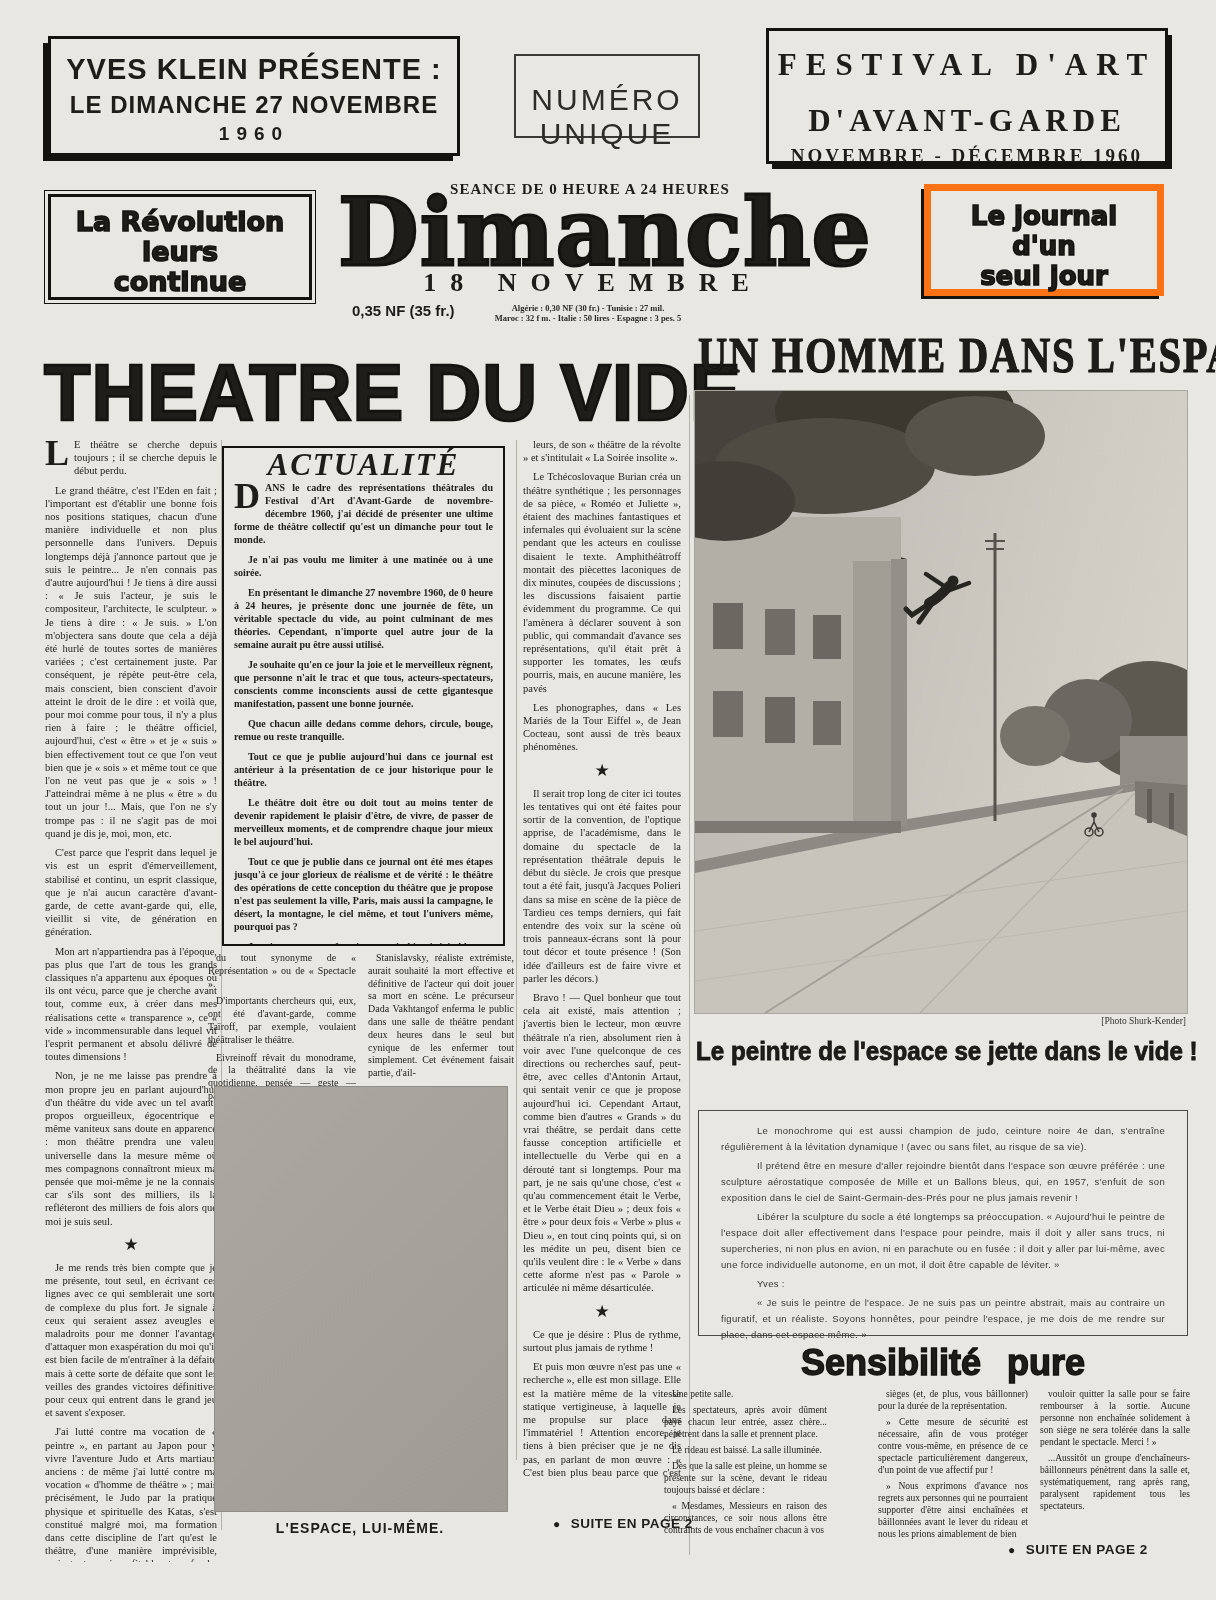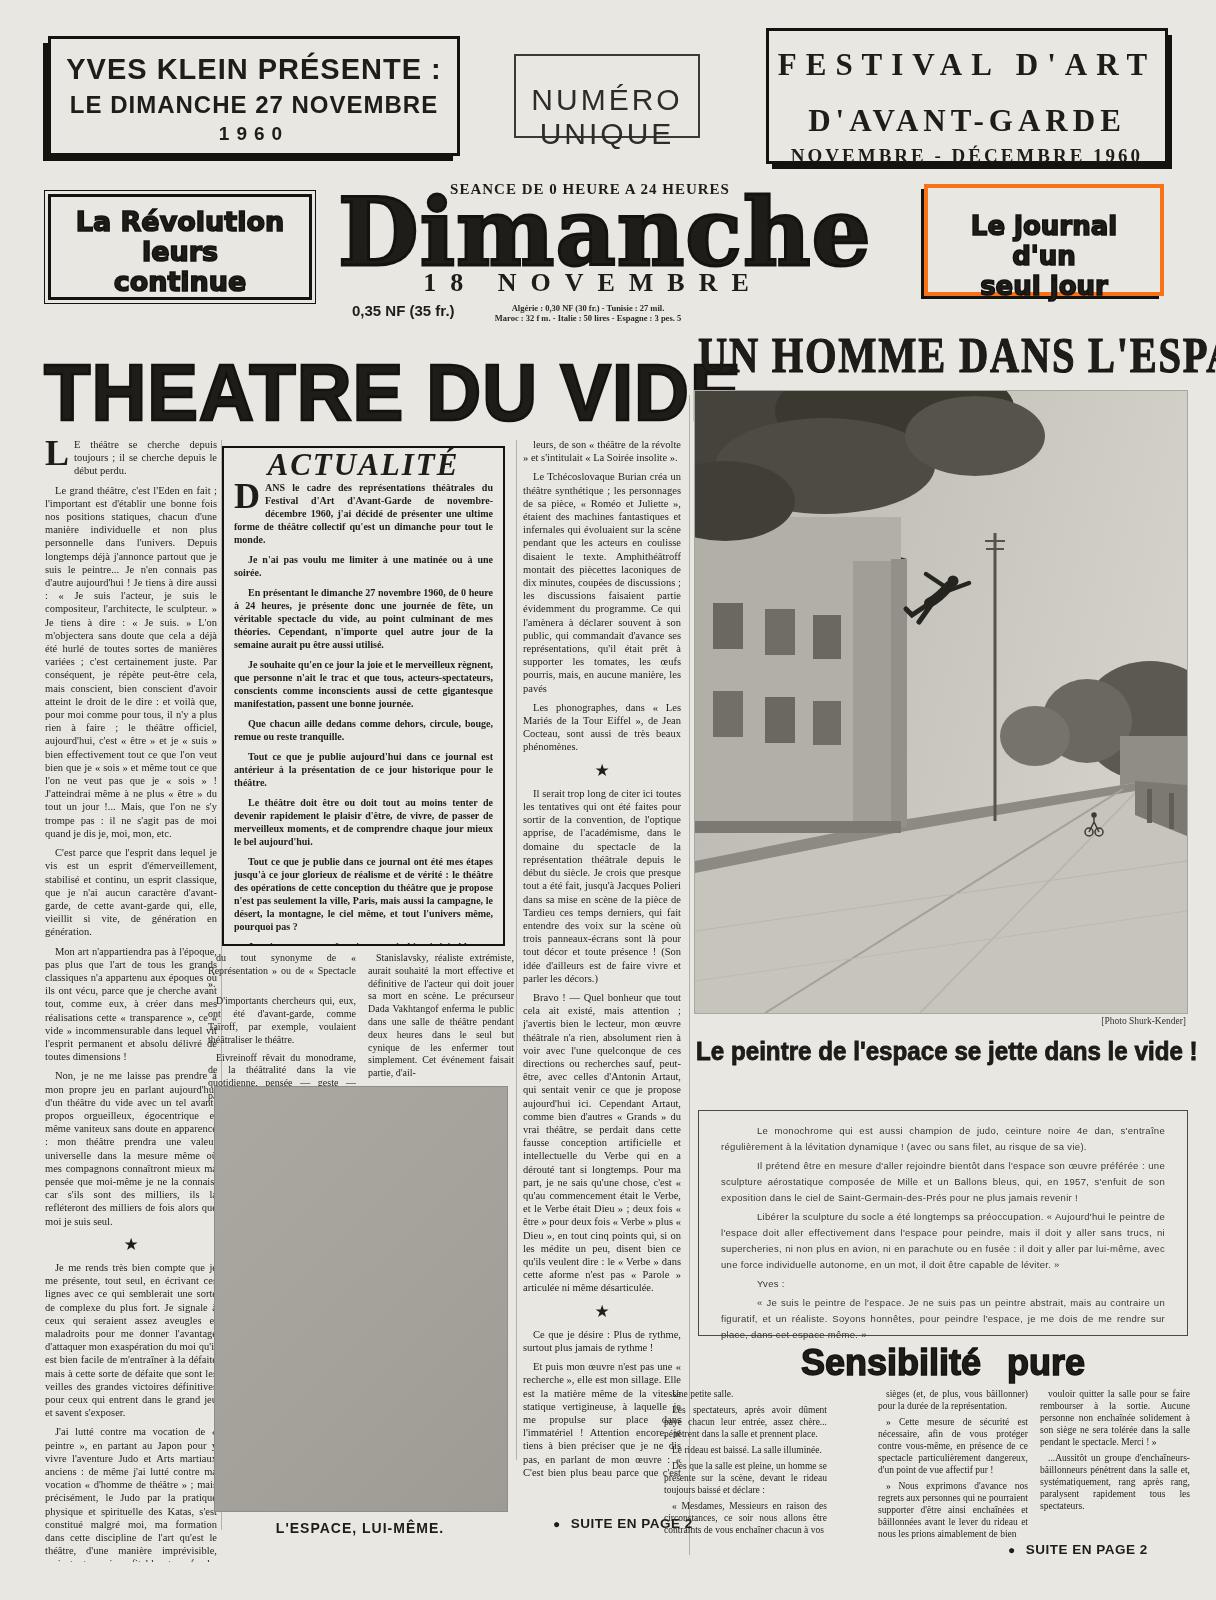--- a/index.html
+++ b/index.html
@@ -17,22 +17,22 @@
   .box-numero{left:514px;top:54px;width:186px;height:84px;border:2px solid #3c3a36;padding-top:27px;
     font-family:"Liberation Sans",sans-serif;font-size:30px;letter-spacing:3px;color:#2e2c28;line-height:34px;}
   .box-festival{left:766px;top:28px;width:402px;height:136px;border:3px solid #151310;
     box-shadow:5px 6px 0 -1px #151310;padding-top:16px;}
   .box-festival .l1{font-size:31px;letter-spacing:9px;font-weight:bold;}
   .box-festival .l2{font-size:31px;letter-spacing:5px;font-weight:bold;margin-top:20px;}
   .box-festival .l3{font-size:19px;font-weight:bold;letter-spacing:3px;margin-top:6px;font-family:"Liberation Serif",serif;}
   .deco{font-family:"DejaVu Sans",sans-serif;font-weight:bold;-webkit-text-stroke:1.6px #151310;}
   .box-revolution{left:48px;top:194px;width:264px;height:106px;border:3px solid #151310;outline:1px solid #151310;outline-offset:3px;padding-top:10px;}
   .box-revolution div{font-size:27px;line-height:30px;}
-  .box-journal{left:924px;top:184px;width:240px;height:112px;border:4px solid #f97316;
-    box-shadow:-4px 4px 0 -1px #151310;padding-top:23px;}
+  .box-journal{left:924px;top:184px;width:240px;height:112px;border:7px solid #f97316;
+    box-shadow:-4px 4px 0 -1px #151310;padding-top:10px;}
   .box-journal div{font-size:26px;line-height:30px;}
   .seance{left:335px;top:181px;width:510px;text-align:center;font-weight:bold;font-size:15px;letter-spacing:1px;}
   .masthead{left:338px;top:178px;width:506px;text-align:center;font-family:"DejaVu Serif",serif;
     font-weight:bold;font-size:93px;-webkit-text-stroke:3px #151310;letter-spacing:1px;}
   .mastdate{left:398px;top:268px;width:390px;text-align:center;font-weight:bold;font-size:26px;letter-spacing:14px;}
   .price{left:352px;top:302px;font-family:"Liberation Sans",sans-serif;font-weight:bold;font-size:15px;}
   .tarifs{left:468px;top:303px;width:240px;font-size:8.5px;line-height:10px;text-align:center;font-weight:bold;color:#2c2a26;}
   
   .headline-left{left:44px;top:346px;width:660px;font-family:"Liberation Sans",sans-serif;font-weight:bold;
     font-size:76px;letter-spacing:1px;-webkit-text-stroke:2.5px #151310;transform:scaleY(1.05);transform-origin:left top;white-space:nowrap;}

